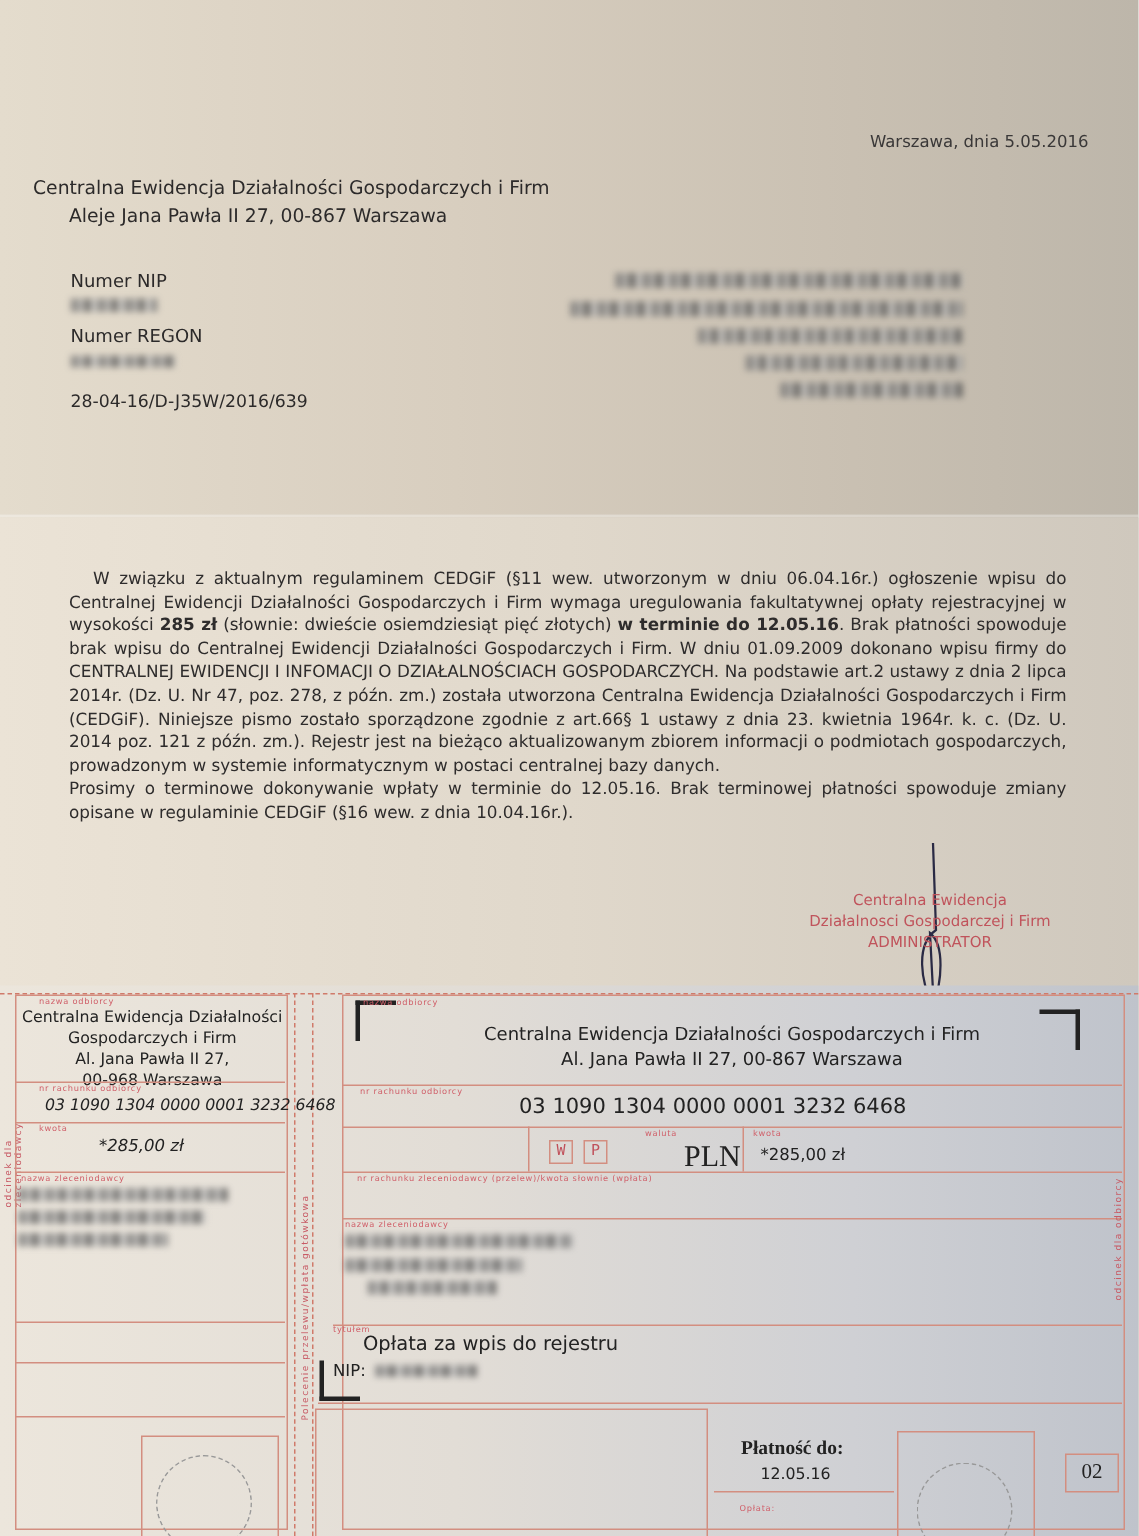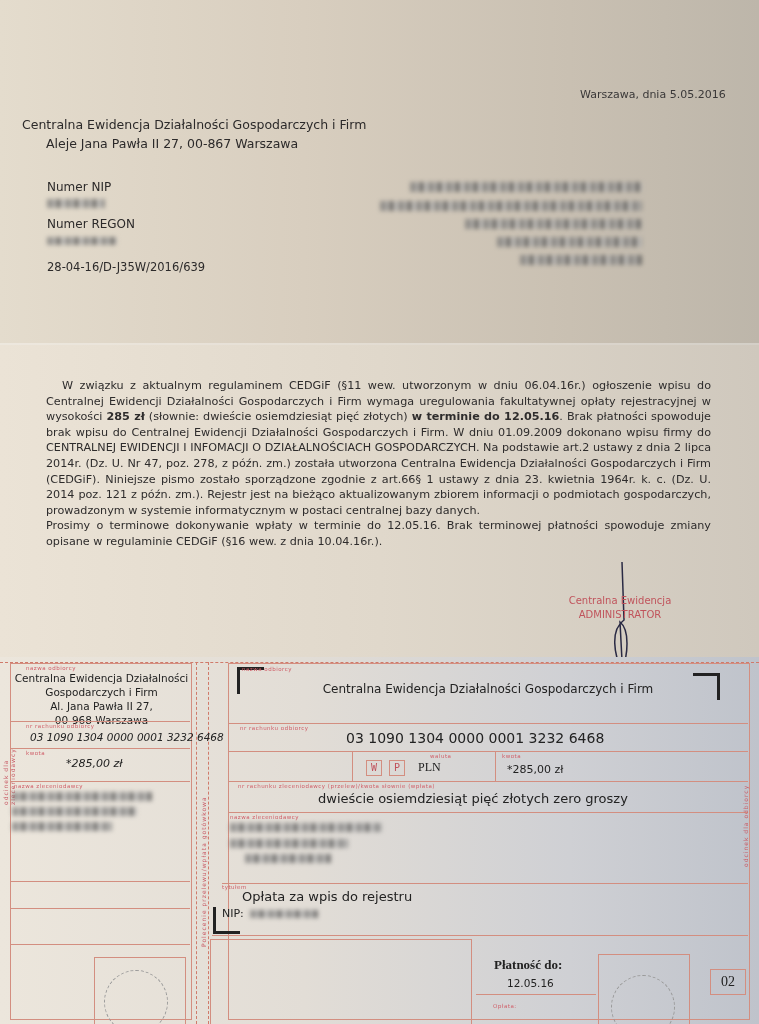--- a/index.html
+++ b/index.html
@@ -64,20 +64,21 @@
 <div class="abs body-text">
   <p class="indent"><span>W związku z aktualnym regulaminem CEDGiF (§11 wew. utworzonym w dniu 06.04.16r.) ogłoszenie wpisu do Centralnej Ewidencji Działalności Gospodarczych i Firm wymaga uregulowania fakultatywnej opłaty rejestracyjnej w wysokości </span><span class="bold">285 zł</span><span> (słownie: dwieście osiemdziesiąt pięć złotych) </span><span class="bold">w terminie do 12.05.16</span><span>. Brak płatności spowoduje brak wpisu do Centralnej Ewidencji Działalności Gospodarczych i Firm. W dniu 01.09.2009 dokonano wpisu firmy do CENTRALNEJ EWIDENCJI I INFOMACJI O DZIAŁALNOŚCIACH GOSPODARCZYCH. Na podstawie art.2 ustawy z dnia 2 lipca 2014r. (Dz. U. Nr 47, poz. 278, z późn. zm.) została utworzona Centralna Ewidencja Działalności Gospodarczych i Firm (CEDGiF). Niniejsze pismo zostało sporządzone zgodnie z art.66§ 1 ustawy z dnia 23. kwietnia 1964r. k. c. (Dz. U. 2014 poz. 121 z późn. zm.). Rejestr jest na bieżąco aktualizowanym zbiorem informacji o podmiotach gospodarczych, prowadzonym w systemie informatycznym w postaci centralnej bazy danych.</span></p>
   <p>Prosimy o terminowe dokonywanie wpłaty w terminie do 12.05.16. Brak terminowej płatności spowoduje zmiany opisane w regulaminie CEDGiF (§16 wew. z dnia 10.04.16r.).</p>
 </div>
 
 <svg class="abs signature" viewBox="0 0 40 120">
   <path d="M22 2 L24 60 C 10 70, 14 95, 22 110 C 28 95, 30 70, 20 62 L 23 120" stroke="#2a2a44" stroke-width="1.5" fill="none"></path>
 </svg>
 <div class="abs stamp">
   <div>Centralna Ewidencja</div>
+  <div>Działalnosci Gospodarczej i Firm</div>
   <div>ADMINISTRATOR</div>
 </div>
 
 <div class="slip">
   <div class="dash-h" style="left:0;right:0;top:5px;"></div>
   <div class="dash-v" style="left:196px;top:5px;bottom:0;"></div>
   <div class="dash-v" style="left:208px;top:5px;bottom:0;"></div>
 
   <div class="vert" style="left:2px;top:58px;height:90px;">odcinek dla zleceniodawcy</div>
   <div class="box" style="left:10px;top:6px;width:180px;height:355px;"></div>
@@ -106,36 +107,36 @@
   <div class="circle" style="left:104px;top:313px;width:62px;height:62px;"></div>
 
   <div class="vert" style="left:200px;top:130px;height:160px;">Polecenie przelewu/wpłata gotówkowa</div>
 
   <div class="box" style="left:228px;top:6px;width:520px;height:355px;"></div>
   <div class="corner" style="left:237px;top:10px;width:24px;height:24px;border-width:3px 0 0 3px;"></div>
   <div class="corner" style="left:693px;top:16px;width:24px;height:24px;border-width:3px 3px 0 0;"></div>
   <div class="tiny" style="left:242px;top:9px;">nazwa odbiorcy</div>
   <div class="slip-text" style="left:228px;top:24px;width:520px;text-align:center;font-size:12px;line-height:17px;">
     <div>Centralna Ewidencja Działalności Gospodarczych i Firm</div>
+    <div>Al. Jana Pawła II 27, 00-867 Warszawa</div>
   </div>
   <div class="line-h" style="left:228px;width:520px;top:66px;"></div>
   <div class="tiny" style="left:240px;top:68px;">nr rachunku odbiorcy</div>
   <div class="slip-text" style="left:346px;top:73px;font-size:14px;">03 1090 1304 0000 0001 3232 6468</div>
   <div class="line-h" style="left:228px;width:520px;top:94px;"></div>
   <div class="box" style="left:352px;top:94px;width:0;height:30px;border-width:0 0 0 1px;"></div>
   <div class="box" style="left:495px;top:94px;width:0;height:30px;border-width:0 0 0 1px;"></div>
   <div class="wp" style="left:366px;top:103px;">W</div>
   <div class="wp" style="left:389px;top:103px;">P</div>
   <div class="tiny" style="left:430px;top:96px;">waluta</div>
-  <div class="slip-text serif" style="left:418px;top:103px;font-size:12px;">PLN</div>
+  <div class="slip-text serif" style="left:456px;top:103px;font-size:20px;">PLN</div>
   <div class="tiny" style="left:502px;top:96px;">kwota</div>
   <div class="slip-text" style="left:507px;top:106px;font-size:11px;">*285,00 zł</div>
   <div class="line-h" style="left:228px;width:520px;top:124px;"></div>
   <div class="tiny" style="left:238px;top:126px;">nr rachunku zleceniodawcy (przelew)/kwota słownie (wpłata)</div>
-  <div class="slip-text" style="left:318px;top:134px;font-size:13px;">dwieście osiemdziesiąt pięć złotych zero groszy</div>
   <div class="line-h" style="left:228px;width:520px;top:155px;"></div>
   <div class="tiny" style="left:230px;top:157px;">nazwa zleceniodawcy</div>
   <div class="blur" style="position:absolute;left:230px;top:166px;width:152px;height:9px;"></div>
   <div class="blur" style="position:absolute;left:230px;top:182px;width:118px;height:9px;"></div>
   <div class="blur" style="position:absolute;left:245px;top:197px;width:86px;height:9px;"></div>
   <div class="line-h" style="left:222px;width:526px;top:226px;"></div>
   <div class="tiny" style="left:222px;top:227px;">tytułem</div>
   <div class="slip-text" style="left:222px;top:232px;font-size:13px;margin-left:20px;">Opłata za wpis do rejestru</div>
   <div class="slip-text" style="left:222px;top:250px;font-size:11px;">NIP:</div>
   <div class="blur" style="position:absolute;left:250px;top:253px;width:68px;height:8px;"></div>

